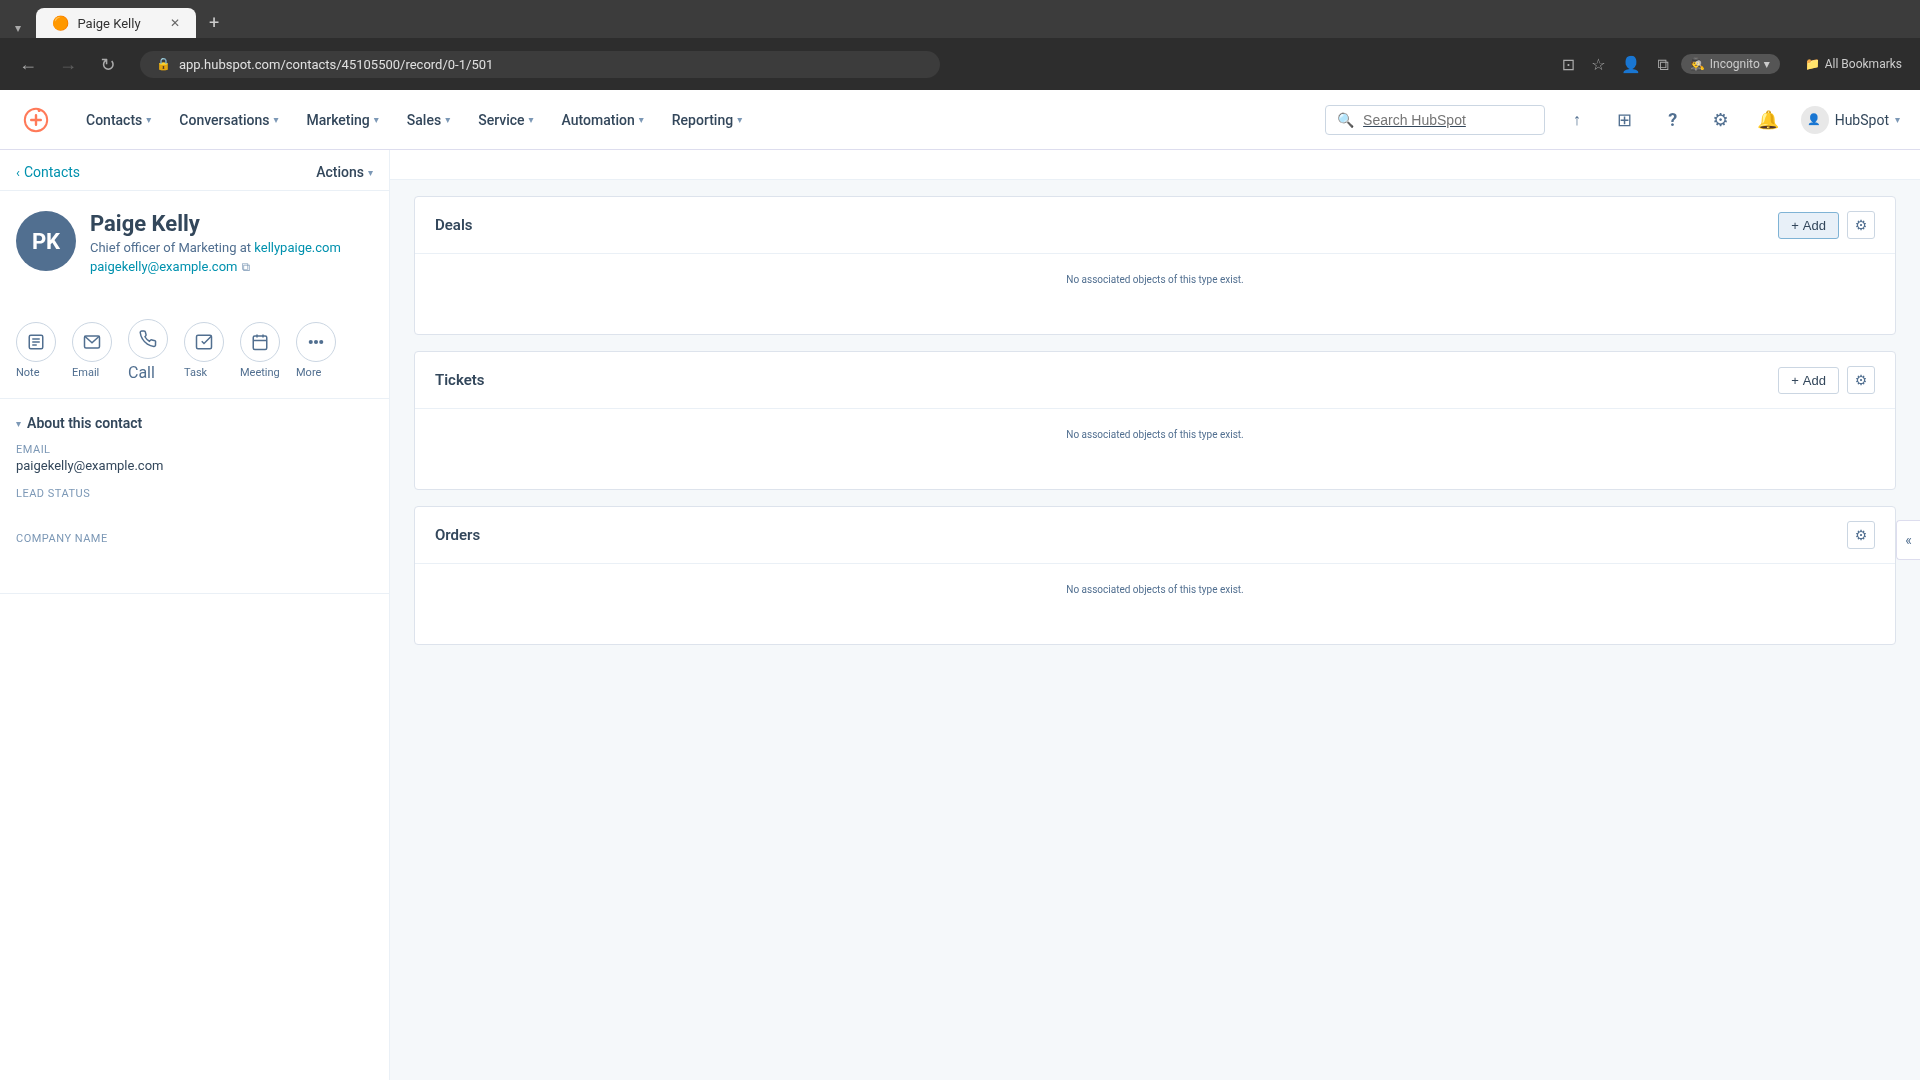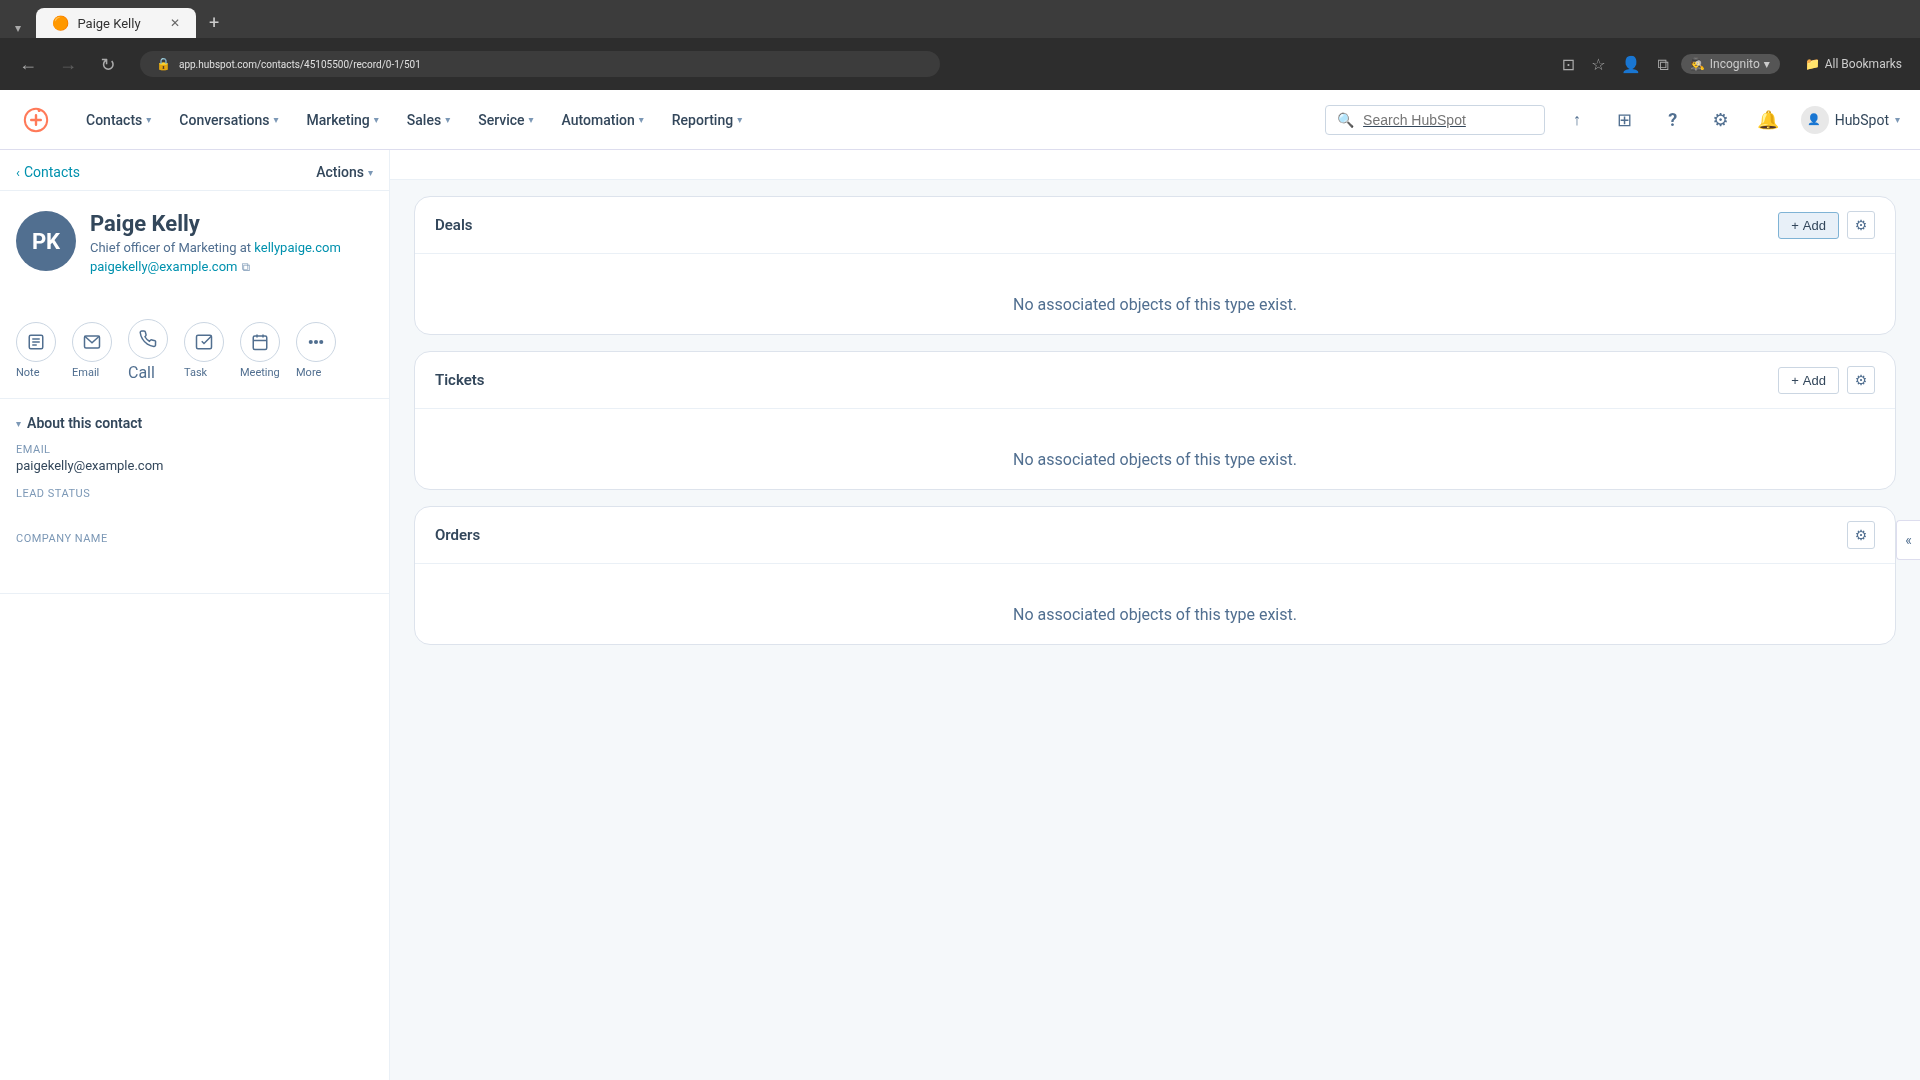--- a/index.html
+++ b/index.html
@@ -67,28 +67,28 @@
     .section-title { font-size: 14px; font-weight: 600; color: #33475b; }
     .detail-field { margin-bottom: 14px; }
     .field-label { font-size: 11px; color: #7c98b6; text-transform: uppercase; letter-spacing: 0.5px; margin-bottom: 2px; }
     .field-value { font-size: 13px; color: #33475b; }
     .field-empty { font-size: 13px; color: #bcc; font-style: italic; }
 
     
     .hs-content { flex: 1; overflow-y: auto; background: #f5f8fa; padding: 0; }
 
     
-    .card { background: #fff; border: 1px solid #dde3ec; border-radius: 16px; margin: 16px 24px; }
+    .card { background: #fff; border: 1px solid #dde3ec; border-radius: 4px; margin: 16px 24px; }
     .card-header { padding: 14px 20px; display: flex; align-items: center; justify-content: space-between; border-bottom: 1px solid #eaf0f6; }
     .card-title { font-size: 15px; font-weight: 600; color: #33475b; }
     .card-actions { display: flex; align-items: center; gap: 8px; }
     .add-btn { background: #fff; border: 1px solid #cbd6e2; border-radius: 3px; padding: 5px 12px; font-size: 13px; color: #33475b; cursor: pointer; display: flex; align-items: center; gap: 4px; }
     .add-btn.active { background: #e8f0f8; border-color: #7fb3d5; }
     .gear-btn { width: 28px; height: 28px; border: 1px solid #cbd6e2; border-radius: 3px; display: flex; align-items: center; justify-content: center; cursor: pointer; color: #516f90; font-size: 14px; background: #fff; }
-    .card-body { padding: 20px; text-align: center; color: #7c98b6; font-size: 16px; min-height: 80px; display: flex; align-items: flex-end; justify-content: center; }
+    .card-body { padding: 20px; text-align: center; color: #7c98b6; font-size: 10px; min-height: 80px; display: flex; align-items: flex-start; justify-content: center; }
     .card-body-text { color: #516f90; }
 
     
     .orders-card-header { padding: 14px 20px; display: flex; align-items: center; justify-content: space-between; }
 
     
     .collapse-btn { position: fixed; right: 0; top: 50%; transform: translateY(-50%); background: #fff; border: 1px solid #dde; border-right: none; border-radius: 4px 0 0 4px; width: 24px; height: 40px; display: flex; align-items: center; justify-content: center; cursor: pointer; color: #516f90; font-size: 14px; z-index: 10; }
 
     
     ::-webkit-scrollbar { width: 6px; }
@@ -112,21 +112,21 @@
       <span class="tab-close">✕</span>
     </div>
     <div class="browser-tab-new">+</div>
   </div>
   <div class="browser-nav">
     <div class="nav-btn">←</div>
     <div class="nav-btn" style="opacity:0.4;">→</div>
     <div class="nav-btn">↻</div>
     <div class="address-bar">
       <span class="lock-icon">🔒</span>
-      <span style="color:#e0e0e0; font-size:10px;">app.hubspot.com/contacts/45105500/record/0-1/501</span>
+      <span style="color:#e0e0e0; font-size:13px;">app.hubspot.com/contacts/45105500/record/0-1/501</span>
     </div>
     <div class="nav-actions">
       <div class="nav-action-btn">⊡</div>
       <div class="nav-action-btn">☆</div>
       <div class="nav-action-btn">👤</div>
       <div class="nav-action-btn">⧉</div>
       <div class="incognito-badge">
         <span>🕵</span>
         <span>Incognito</span>
         <span>▾</span>

